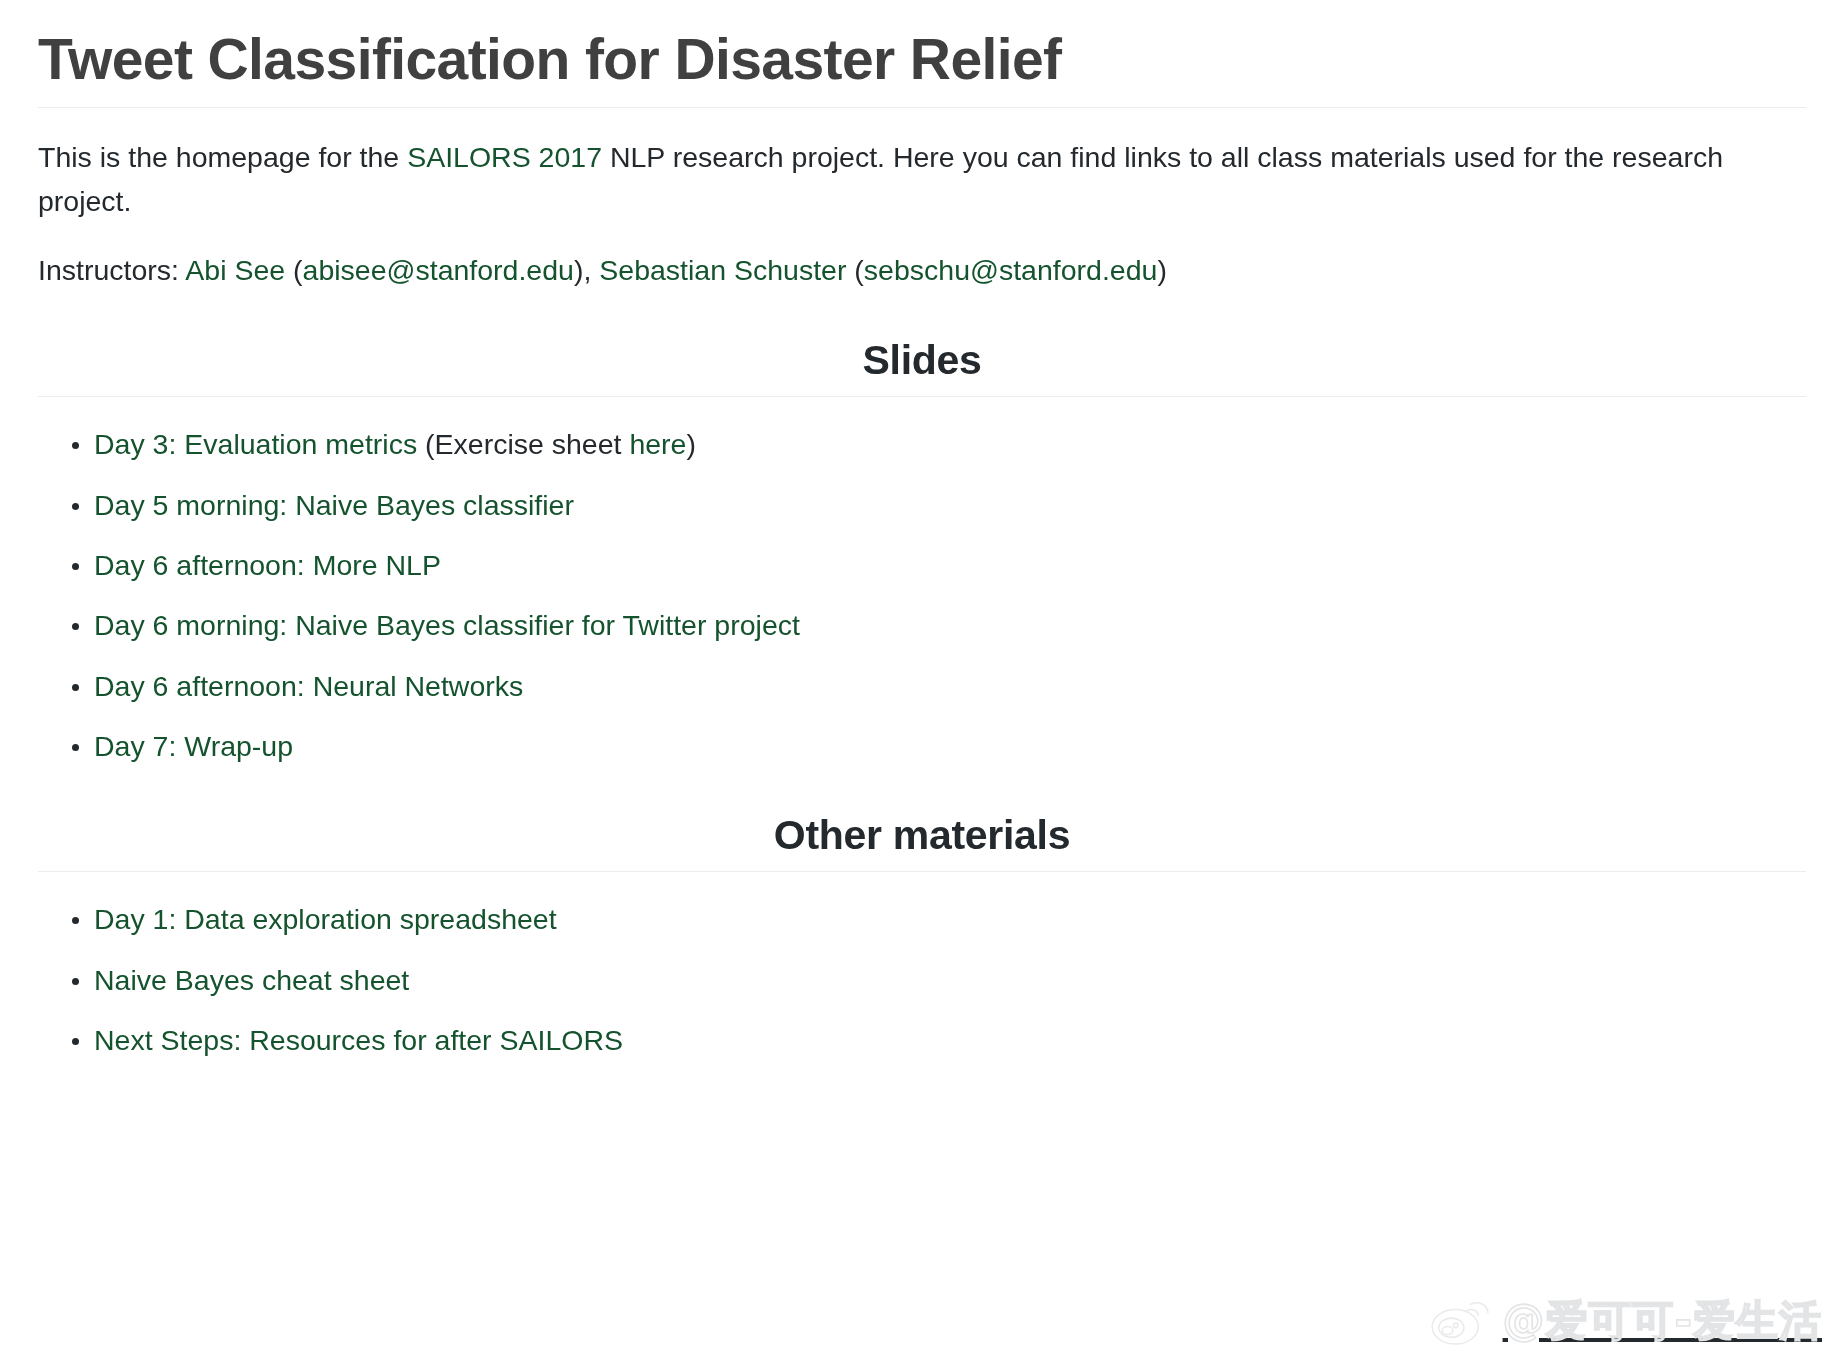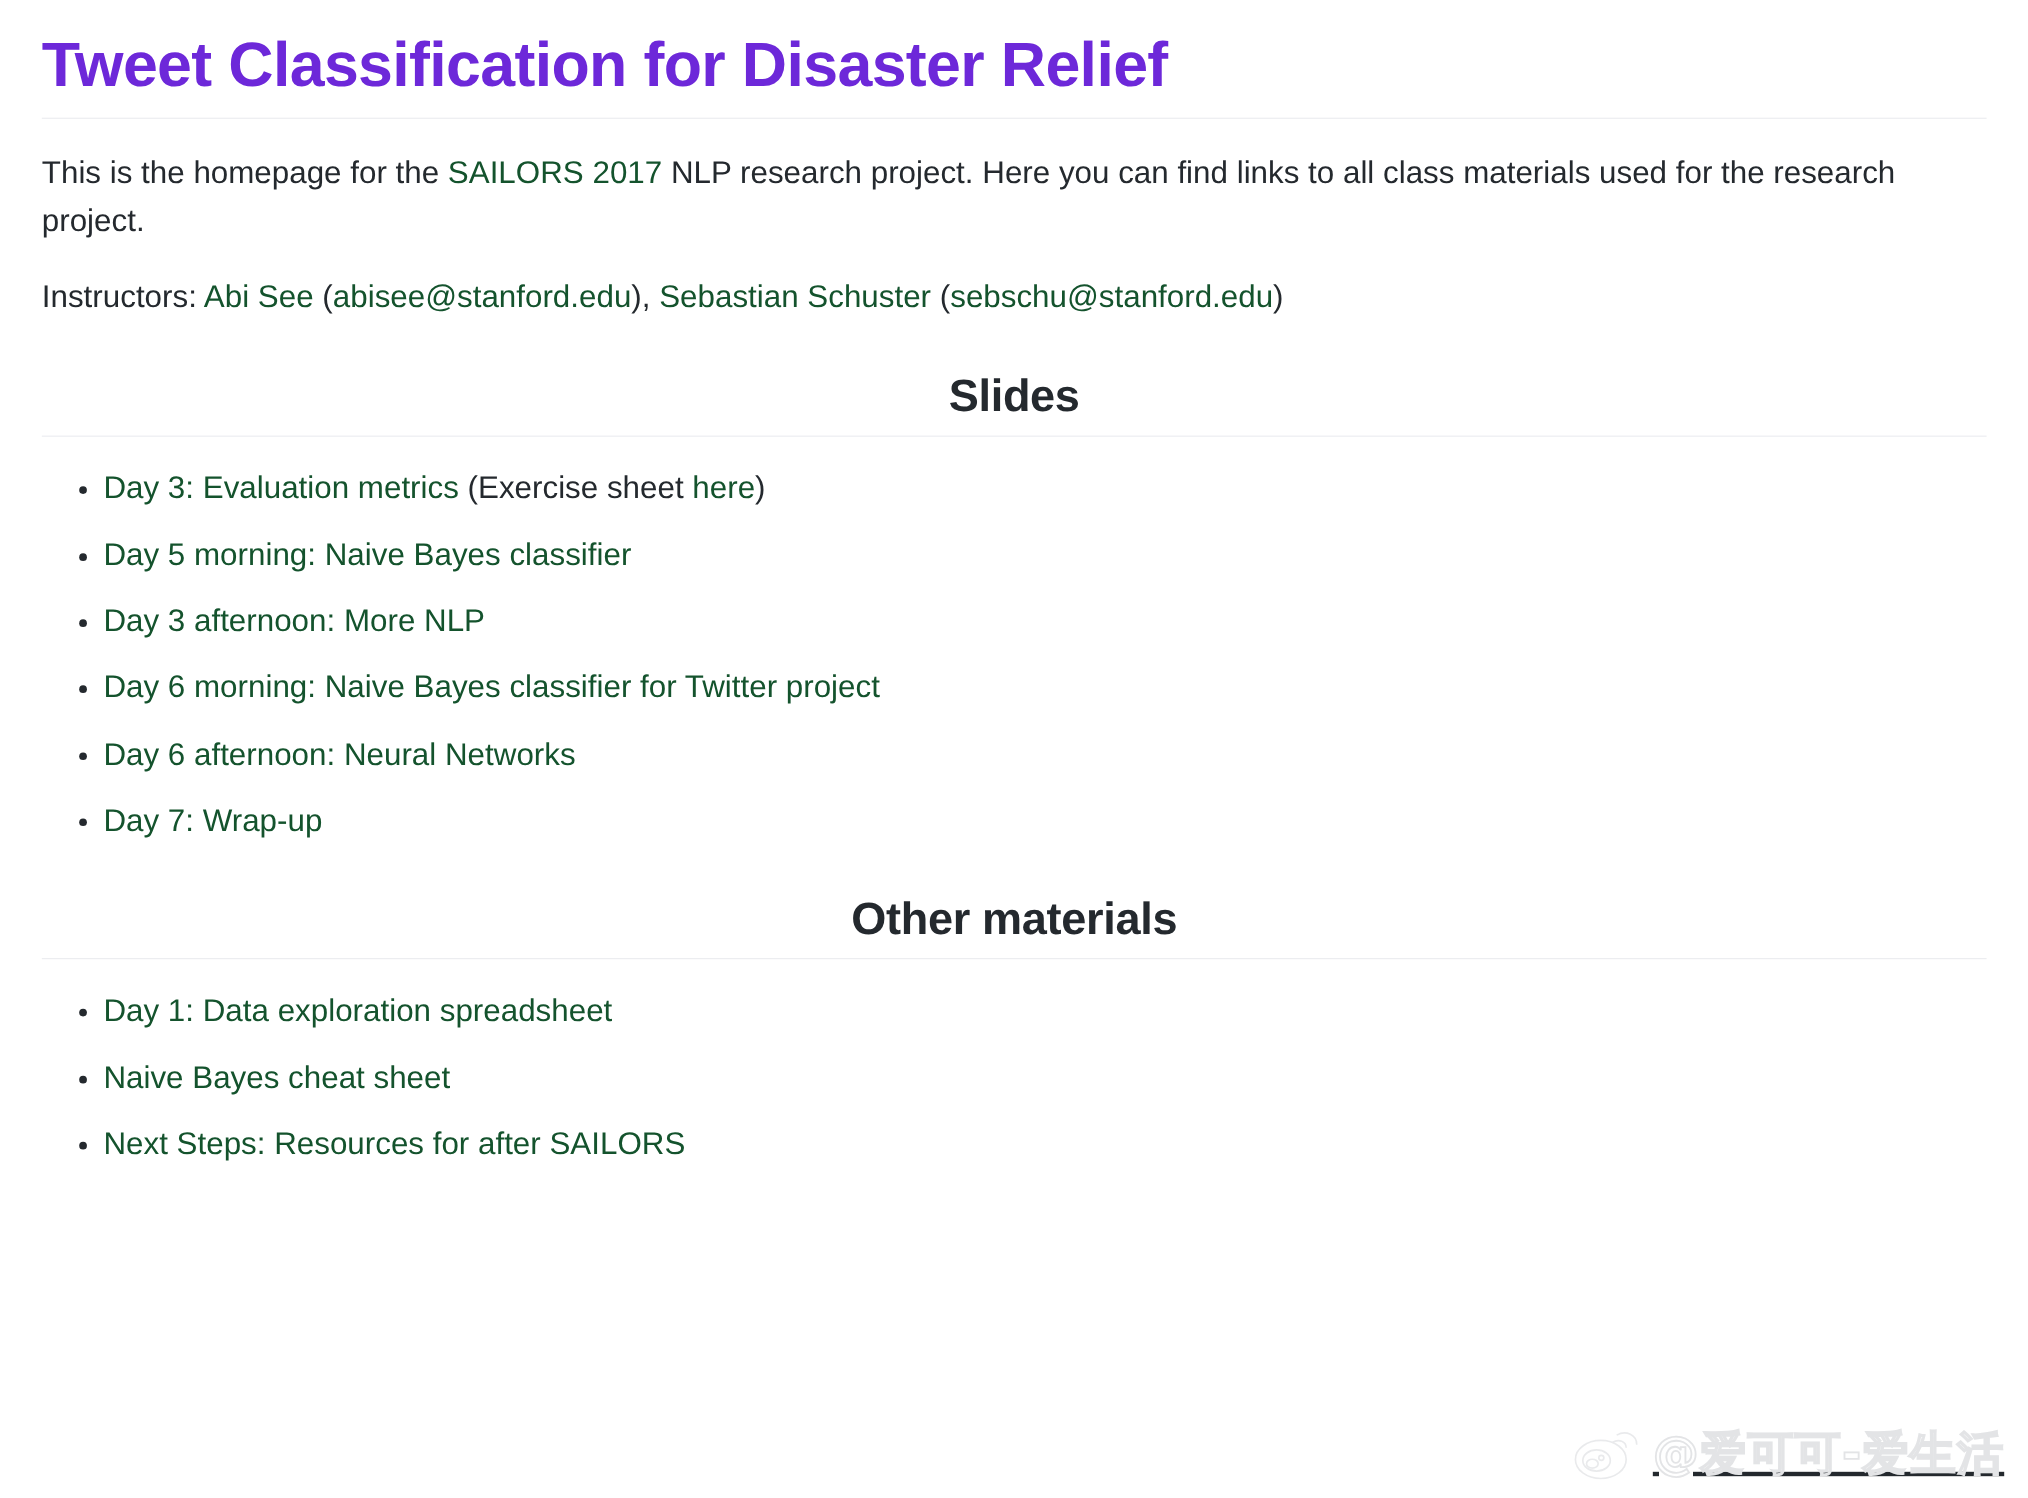--- a/index.html
+++ b/index.html
@@ -25,21 +25,21 @@
   }
 
   
   h1.page-title {
     font-size: 57px;
     line-height: 1.18;
     font-weight: bold;
     letter-spacing: -0.6px;
     margin: 0 0 0 0;
     padding-bottom: 14px;
-    color: #6d28d9;
+    color: #404040;
     border-bottom: 1px solid #eaecef;
   }
   h2.section-title {
     font-size: 41px;
     line-height: 1.2;
     font-weight: bold;
     letter-spacing: -0.3px;
     margin: 44px 0 0 0;
     padding-bottom: 11px;
     color: #24292e;
@@ -131,21 +131,21 @@
   </p>
 
   <p class="body-text instructors">
     <span>Instructors: </span><a class="link" href="#">Abi See</a><span> (</span><a class="link" href="#">abisee@stanford.edu</a><span>), </span><a class="link" href="#">Sebastian Schuster</a><span> (</span><a class="link" href="#">sebschu@stanford.edu</a><span>)</span>
   </p>
 
   <h2 class="section-title">Slides</h2>
   <ul class="link-list" id="slides-list">
       <li><a class="link" href="#">Day 3: Evaluation metrics</a><span> (Exercise sheet </span><a class="link" href="#">here</a><span>)</span></li>
       <li><a class="link" href="#">Day 5 morning: Naive Bayes classifier</a></li>
-      <li><a class="link" href="#">Day 3 afternoon: More NLP</a></li>
+      <li><a class="link" href="#">Day 6 afternoon: More NLP</a></li>
       <li><a class="link" href="#">Day 6 morning: Naive Bayes classifier for Twitter project</a></li>
       <li><a class="link" href="#">Day 6 afternoon: Neural Networks</a></li>
       <li><a class="link" href="#">Day 7: Wrap-up</a></li>
     </ul>
 
   <h2 class="section-title">Other materials</h2>
   <ul class="link-list" id="other-list">
       <li><a class="link" href="#">Day 1: Data exploration spreadsheet</a></li>
       <li><a class="link" href="#">Naive Bayes cheat sheet</a></li>
       <li><a class="link" href="#">Next Steps: Resources for after SAILORS</a></li>

